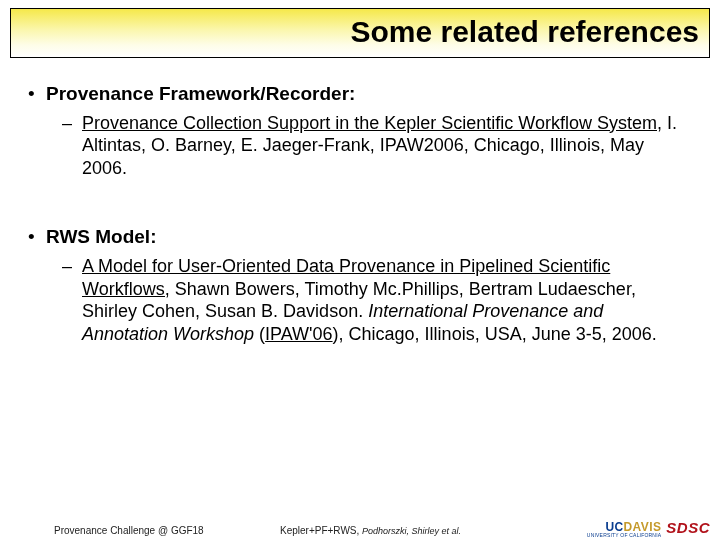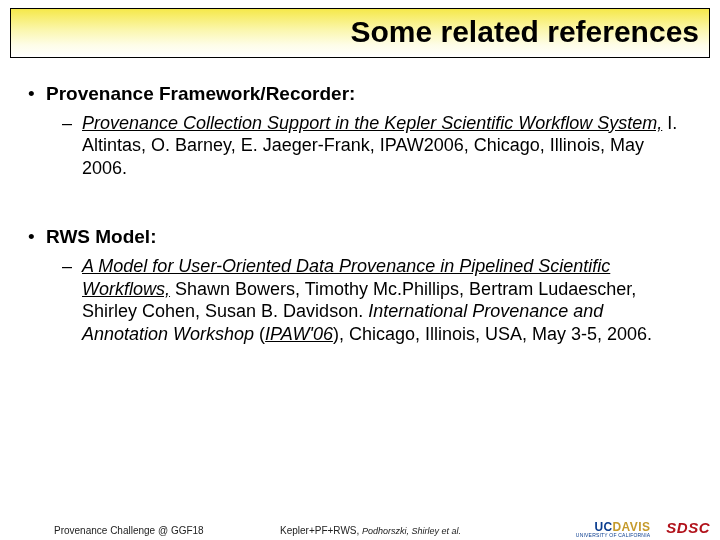--- a/index.html
+++ b/index.html
@@ -13,29 +13,29 @@
     text-align: right;
   }
   .title-text { font-size: 30px; font-weight: bold; color: #000; }
   .content { padding: 16px 28px 0 28px; font-size: 19px; line-height: 1.25; }
   .lvl1 { margin: 8px 0 6px 0; display: flex; }
   .lvl1 .bullet { width: 18px; flex: none; }
   .lvl1 .txt { font-weight: bold; }
   .lvl2 { margin: 4px 0 10px 34px; display: flex; font-size: 18px; }
   .lvl2 .dash { width: 20px; flex: none; }
   .lvl2 .body { }
-  .ul { text-decoration: underline; font-style: italic; }
+  .ul { text-decoration: underline; }
   .it { font-style: italic; }
   .gap { height: 28px; }
 
   .footer { position: absolute; left: 0; right: 0; bottom: 6px; height: 30px; }
   .foot-left  { position: absolute; left: 14px;  bottom: 6px; font-size: 10px; color: #222; margin-left: 40px; }
   .foot-mid   { position: absolute; left: 280px; bottom: 6px; font-size: 10px; color: #222; white-space: nowrap; }
   .foot-mid .it2 { font-style: italic; font-size: 9px; }
-  .logos { position: absolute; right: 10px; bottom: 4px; display: flex; align-items: flex-end; gap: 16px; }
+  .logos { position: absolute; right: 10px; bottom: 4px; display: flex; align-items: flex-end; gap: 5px; }
   .ucd { text-align: right; line-height: 1; }
   .ucd-top { font-weight: bold; font-size: 12px; letter-spacing: 0.4px; }
   .ucd-uc { color: #0a3d8f; }
   .ucd-davis { color: #c59a2b; }
   .ucd-sub { font-size: 5px; color: #0a3d8f; letter-spacing: 0.2px; }
   .sdsc { font-weight: 800; font-size: 15px; color: #b1121b; font-style: italic; letter-spacing: 0.5px; padding-bottom: 2px; text-align: center; }
 </style>
 </head>
 <body>
 
@@ -60,21 +60,21 @@
 
     <div class="gap"></div>
 
     <div class="lvl1">
       <div class="bullet">•</div>
       <div class="txt">RWS Model:</div>
     </div>
     <div class="lvl2">
       <div class="dash">–</div>
       <div class="body">
-        <span class="ul">A Model for User-Oriented Data Provenance in Pipelined Scientific Workflows,</span><span> Shawn Bowers, Timothy Mc.Phillips, Bertram Ludaescher, Shirley Cohen, Susan B. Davidson. </span><span class="it">International Provenance and Annotation Workshop</span><span> (</span><span class="ul">IPAW'06</span><span>)</span><span>, Chicago, Illinois, USA, May 3-5, 2006.</span>
+        <span class="ul">A Model for User-Oriented Data Provenance in Pipelined Scientific Workflows,</span><span> Shawn Bowers, Timothy Mc.Phillips, Bertram Ludaescher, Shirley Cohen, Susan B. Davidson. </span><span class="it">International Provenance and Annotation Workshop</span><span> (</span><span class="ul">IPAW'06</span><span>)</span><span>, Chicago, Illinois, USA, June 3-5, 2006.</span>
       </div>
     </div>
 
   </div>
 
   <div class="footer">
     <div class="foot-left">Provenance Challenge @ GGF18</div>
     <div class="foot-mid">
       <span>Kepler+PF+RWS, </span><span class="it2">Podhorszki, Shirley et al.</span>
     </div>

